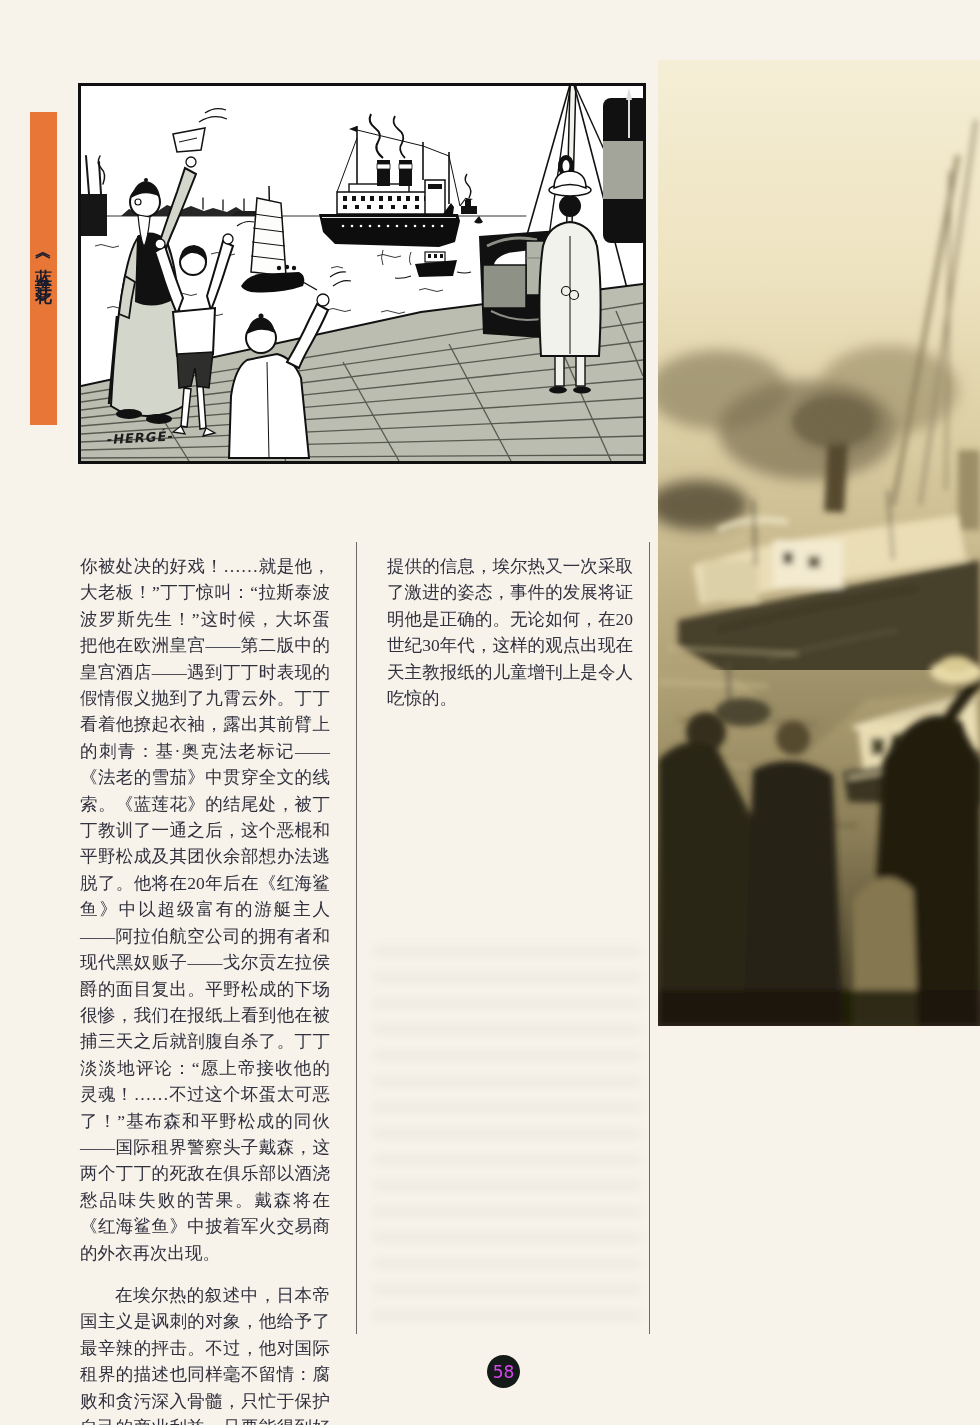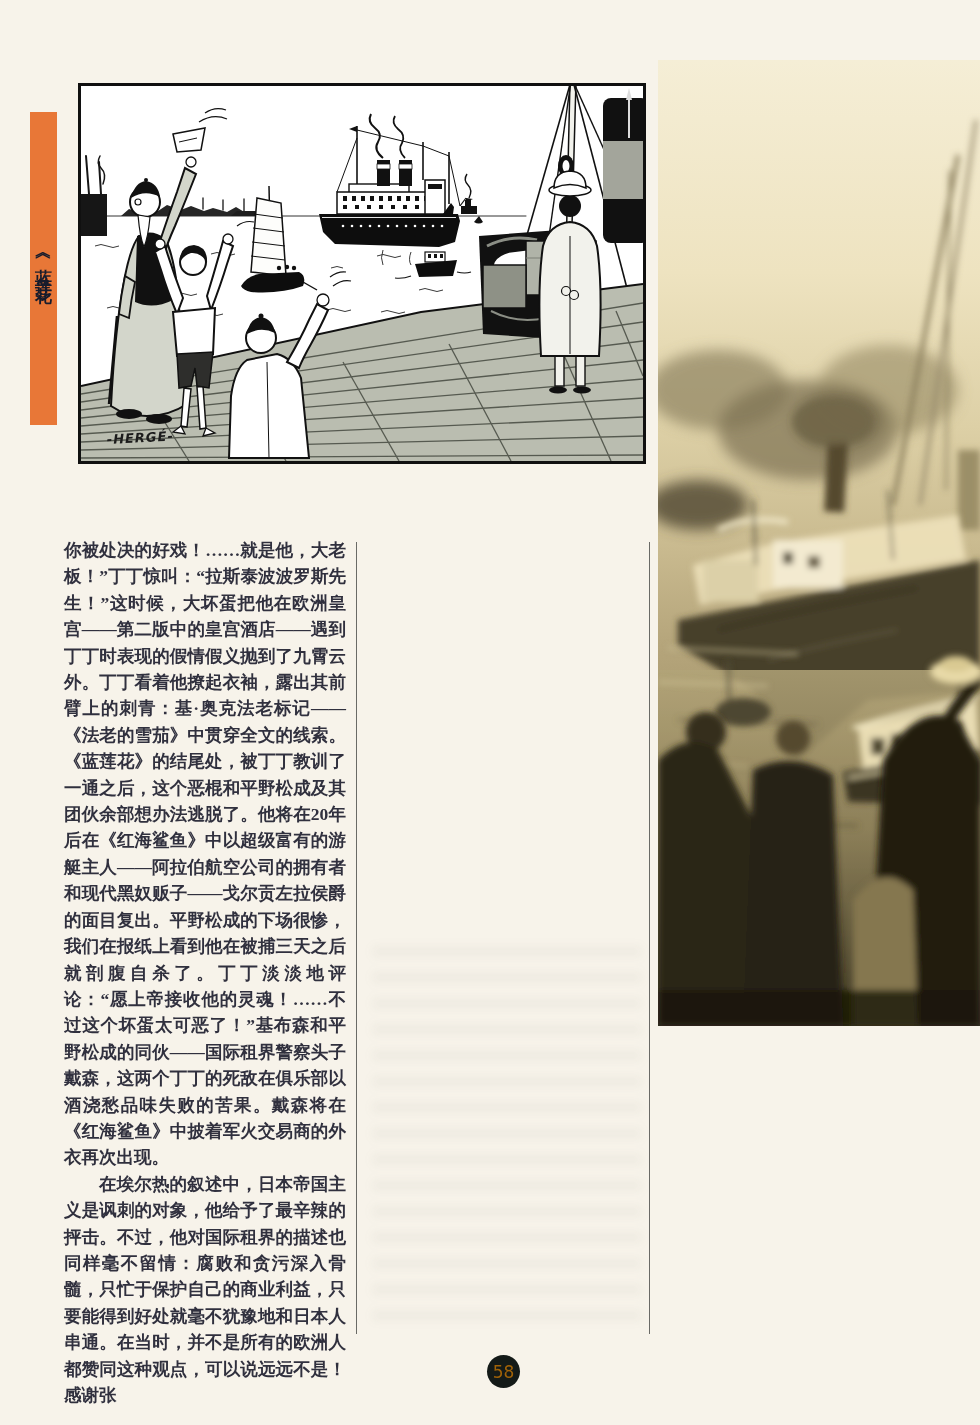--- a/index.html
+++ b/index.html
@@ -10,31 +10,31 @@
   .side-tab span{writing-mode:vertical-rl;text-orientation:mixed;font-size:17px;font-weight:bold;
             color:#181c2c;letter-spacing:9px;line-height:27px;}
   .comic-frame{position:absolute;left:78px;top:83px;width:562px;height:375px;background:#ffffff;
             border:3px solid #101010;}
   .comic-frame svg{display:block;width:562px;height:375px;}
   .photo{position:absolute;left:658px;top:60px;width:322px;height:966px;overflow:hidden;}
   .photo svg{display:block;width:322px;height:966px;}
   .col{position:absolute;top:537px;}
   .col-left{left:64px;width:282px;}
   .col-right{left:371px;width:278px;}
-  p.para{margin:0;font-size:17.5px;line-height:26.4px;text-align:justify;color:#30303e;
-         text-justify:inter-character;font-weight:bold;}
+  p.para{margin:16px;font-size:17.5px;line-height:26.4px;text-align:justify;color:#30303e;
+         text-justify:inter-character;}
   p.indent{text-indent:2em;}
   .vrule{position:absolute;top:542px;width:1px;height:792px;background:#6a6a66;}
   .vrule-mid{left:356px;}
   .vrule-right{left:649px;}
   .ghost{position:absolute;left:372px;top:945px;width:270px;height:380px;opacity:.55;
          background:repeating-linear-gradient(180deg, rgba(125,122,108,0.10) 0 13px, rgba(0,0,0,0) 13px 26px);
          filter:blur(4px);}
   .page-num{position:absolute;left:487px;top:1355px;width:33px;height:33px;border-radius:50%;
-         background:#141a18;color:#a16207;display:flex;align-items:center;justify-content:center;
+         background:#141a18;color:#d946ef;display:flex;align-items:center;justify-content:center;
          font-size:17px;font-family:"DejaVu Sans","Liberation Sans",sans-serif;}
   .sig{font-family:"DejaVu Sans",sans-serif;font-style:italic;font-weight:bold;letter-spacing:1px;}
 </style>
 </head>
 <body>
 
 <div class="side-tab">
   <span>《蓝莲花》</span>
 </div>
 
@@ -370,20 +370,21 @@
     <rect x="0" y="930" width="322" height="36" fill="#191607" opacity="0.8"></rect>
   </g>
 </svg>
 </div>
 
 <div class="col col-left">
   <p class="para">你被处决的好戏！……就是他，大老板！”丁丁惊叫：“拉斯泰波波罗斯先生！”这时候，大坏蛋把他在欧洲皇宫——第二版中的皇宫酒店——遇到丁丁时表现的假情假义抛到了九霄云外。丁丁看着他撩起衣袖，露出其前臂上的刺青：基·奥克法老标记——《法老的雪茄》中贯穿全文的线索。《蓝莲花》的结尾处，被丁丁教训了一通之后，这个恶棍和平野松成及其团伙余部想办法逃脱了。他将在20年后在《红海鲨鱼》中以超级富有的游艇主人——阿拉伯航空公司的拥有者和现代黑奴贩子——戈尔贡左拉侯爵的面目复出。平野松成的下场很惨，我们在报纸上看到他在被捕三天之后就剖腹自杀了。丁丁淡淡地评论：“愿上帝接收他的灵魂！……不过这个坏蛋太可恶了！”基布森和平野松成的同伙——国际租界警察头子戴森，这两个丁丁的死敌在俱乐部以酒浇愁品味失败的苦果。戴森将在《红海鲨鱼》中披着军火交易商的外衣再次出现。</p>
   <p class="para indent">在埃尔热的叙述中，日本帝国主义是讽刺的对象，他给予了最辛辣的抨击。不过，他对国际租界的描述也同样毫不留情：腐败和贪污深入骨髓，只忙于保护自己的商业利益，只要能得到好处就毫不犹豫地和日本人串通。在当时，并不是所有的欧洲人都赞同这种观点，可以说远远不是！感谢张</p>
 </div>
 <div class="col col-right">
+  <p class="para">提供的信息，埃尔热又一次采取了激进的姿态，事件的发展将证明他是正确的。无论如何，在20世纪30年代，这样的观点出现在天主教报纸的儿童增刊上是令人吃惊的。</p>
 </div>
 
 <div class="vrule vrule-mid"></div>
 <div class="vrule vrule-right"></div>
 <div class="ghost"></div>
 
 <div class="page-num">
   <span>58</span>
 </div>
 

